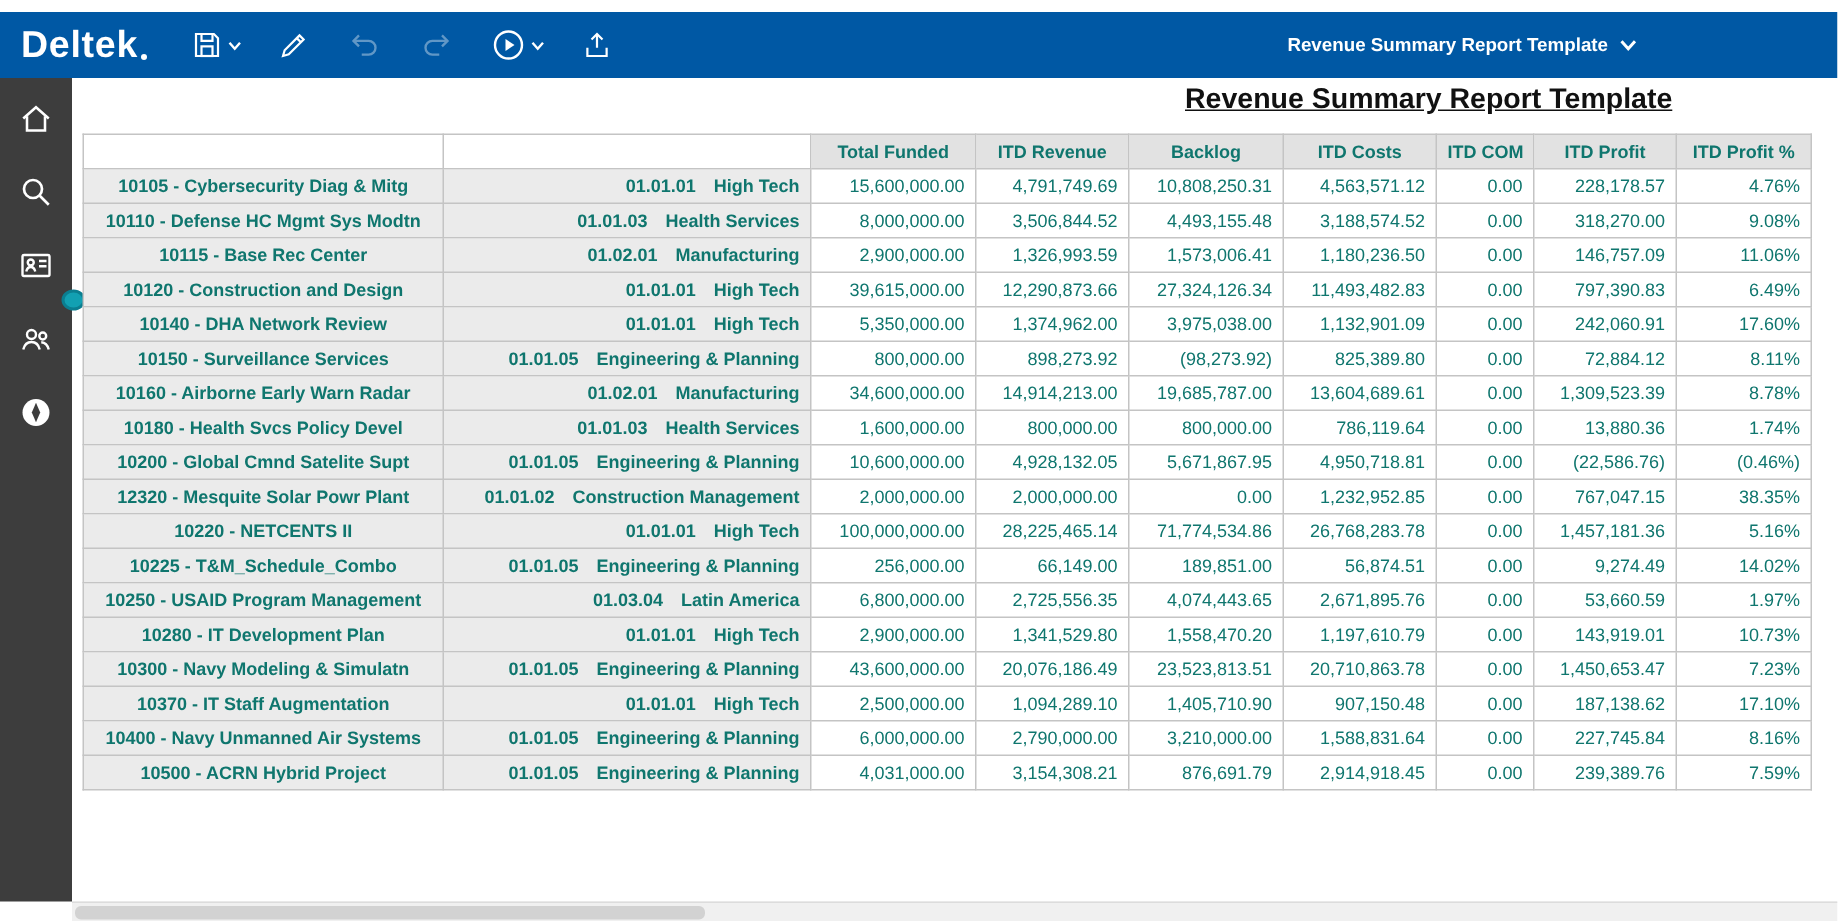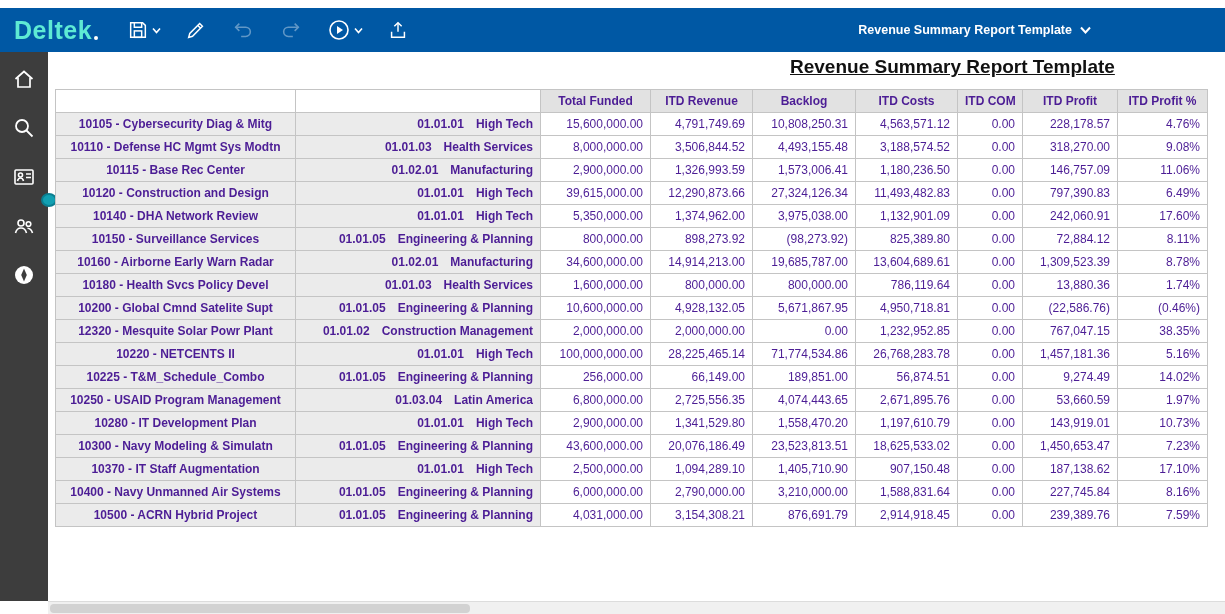--- a/index.html
+++ b/index.html
@@ -8,21 +8,21 @@
     width:1225px; height:614px; position:relative; overflow:hidden;
     background:#ffffff; font-family:"Liberation Sans", sans-serif; color:#1c1c1c;
   }
 
   
   .topbar {
     position:absolute; left:0; top:8px; width:1225px; height:44px;
     background:#0058a4; display:flex; align-items:center;
   }
   .brand {
-    color:#5eead4; font-size:25px; font-weight:bold; letter-spacing:0.5px;
+    color:#ffffff; font-size:25px; font-weight:bold; letter-spacing:0.5px;
     margin-left:14px; display:flex; align-items:flex-end;
   }
   .brand .tm { width:4px; height:4px; background:#fff; border-radius:50%; margin:0 0 5px 2px; }
   .tool-group { display:flex; align-items:center; margin-left:24px; gap:14px; }
   .tool-btn {
     background:transparent; border:none; padding:4px 5px; cursor:pointer;
     display:flex; align-items:center; gap:3px;
   }
   .tool-btn svg { display:block; }
   .tool-btn.dimmed svg { opacity:0.38; }
@@ -50,21 +50,21 @@
   
   .page-title {
     position:absolute; left:790px; top:56px; margin:0;
     font-size:19px; font-weight:bold; color:#111;
     text-decoration:underline; white-space:nowrap;
   }
 
   table.report {
     position:absolute; left:55px; top:89px;
     border-collapse:collapse; table-layout:fixed; width:1152px;
-    font-size:12px; color:#4c1d95;
+    font-size:12px; color:#0f766e;
   }
   table.report th, table.report td {
     border:1px solid #c4c4c4; padding:0 7px; overflow:hidden; white-space:nowrap;
   }
   thead tr { height:23px; }
   tbody tr { height:23px; }
   th.metric  { background:#e2e2e2; font-weight:bold; text-align:center; padding:0 3px; }
   th.corner-blank { border:none; background:#fff; }
   th.rowhead { background:#e2e2e2; font-weight:bold; text-align:left; }
   td.spacer  { background:#fff; }
@@ -430,21 +430,21 @@
     <td class="num">10.73%</td>
   </tr>
       <tr>
     <td class="project">10300 - Navy Modeling &amp; Simulatn</td>
     <td class="org">
       <span>01.01.05</span><span class="org-name">Engineering &amp; Planning</span>
     </td>
     <td class="num">43,600,000.00</td>
     <td class="num">20,076,186.49</td>
     <td class="num">23,523,813.51</td>
-    <td class="num">18,625,533.02</td>
+    <td class="num">20,710,863.78</td>
     <td class="num">0.00</td>
     <td class="num">1,450,653.47</td>
     <td class="num">7.23%</td>
   </tr>
       <tr>
     <td class="project">10370 - IT Staff Augmentation</td>
     <td class="org">
       <span>01.01.01</span><span class="org-name">High Tech</span>
     </td>
     <td class="num">2,500,000.00</td>

